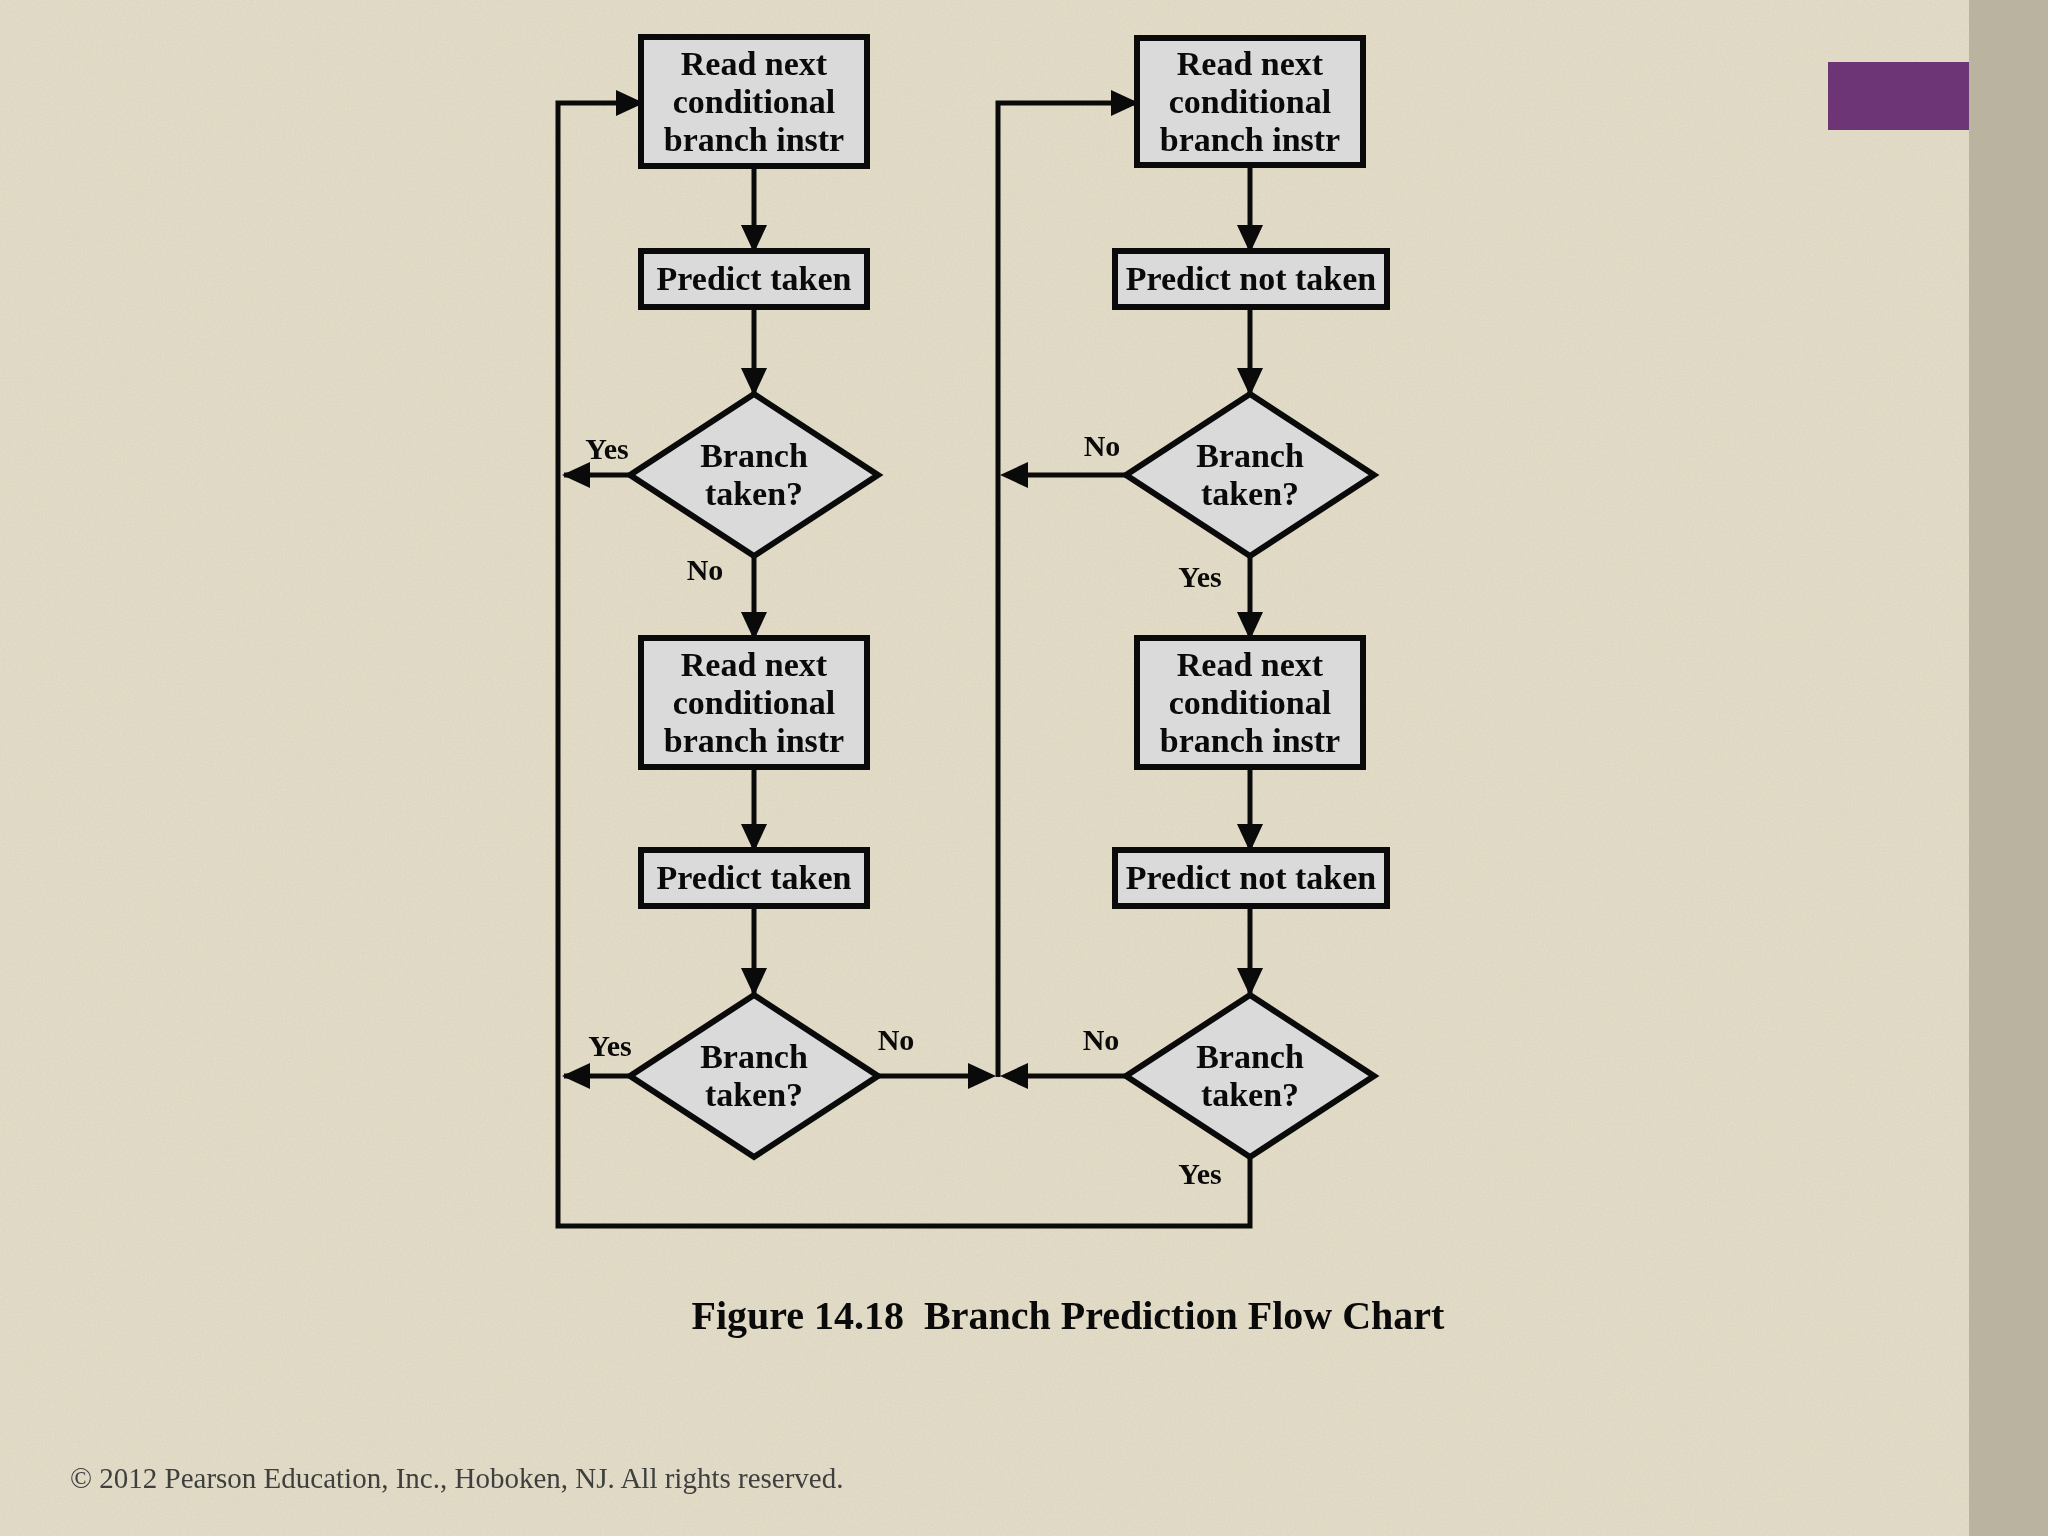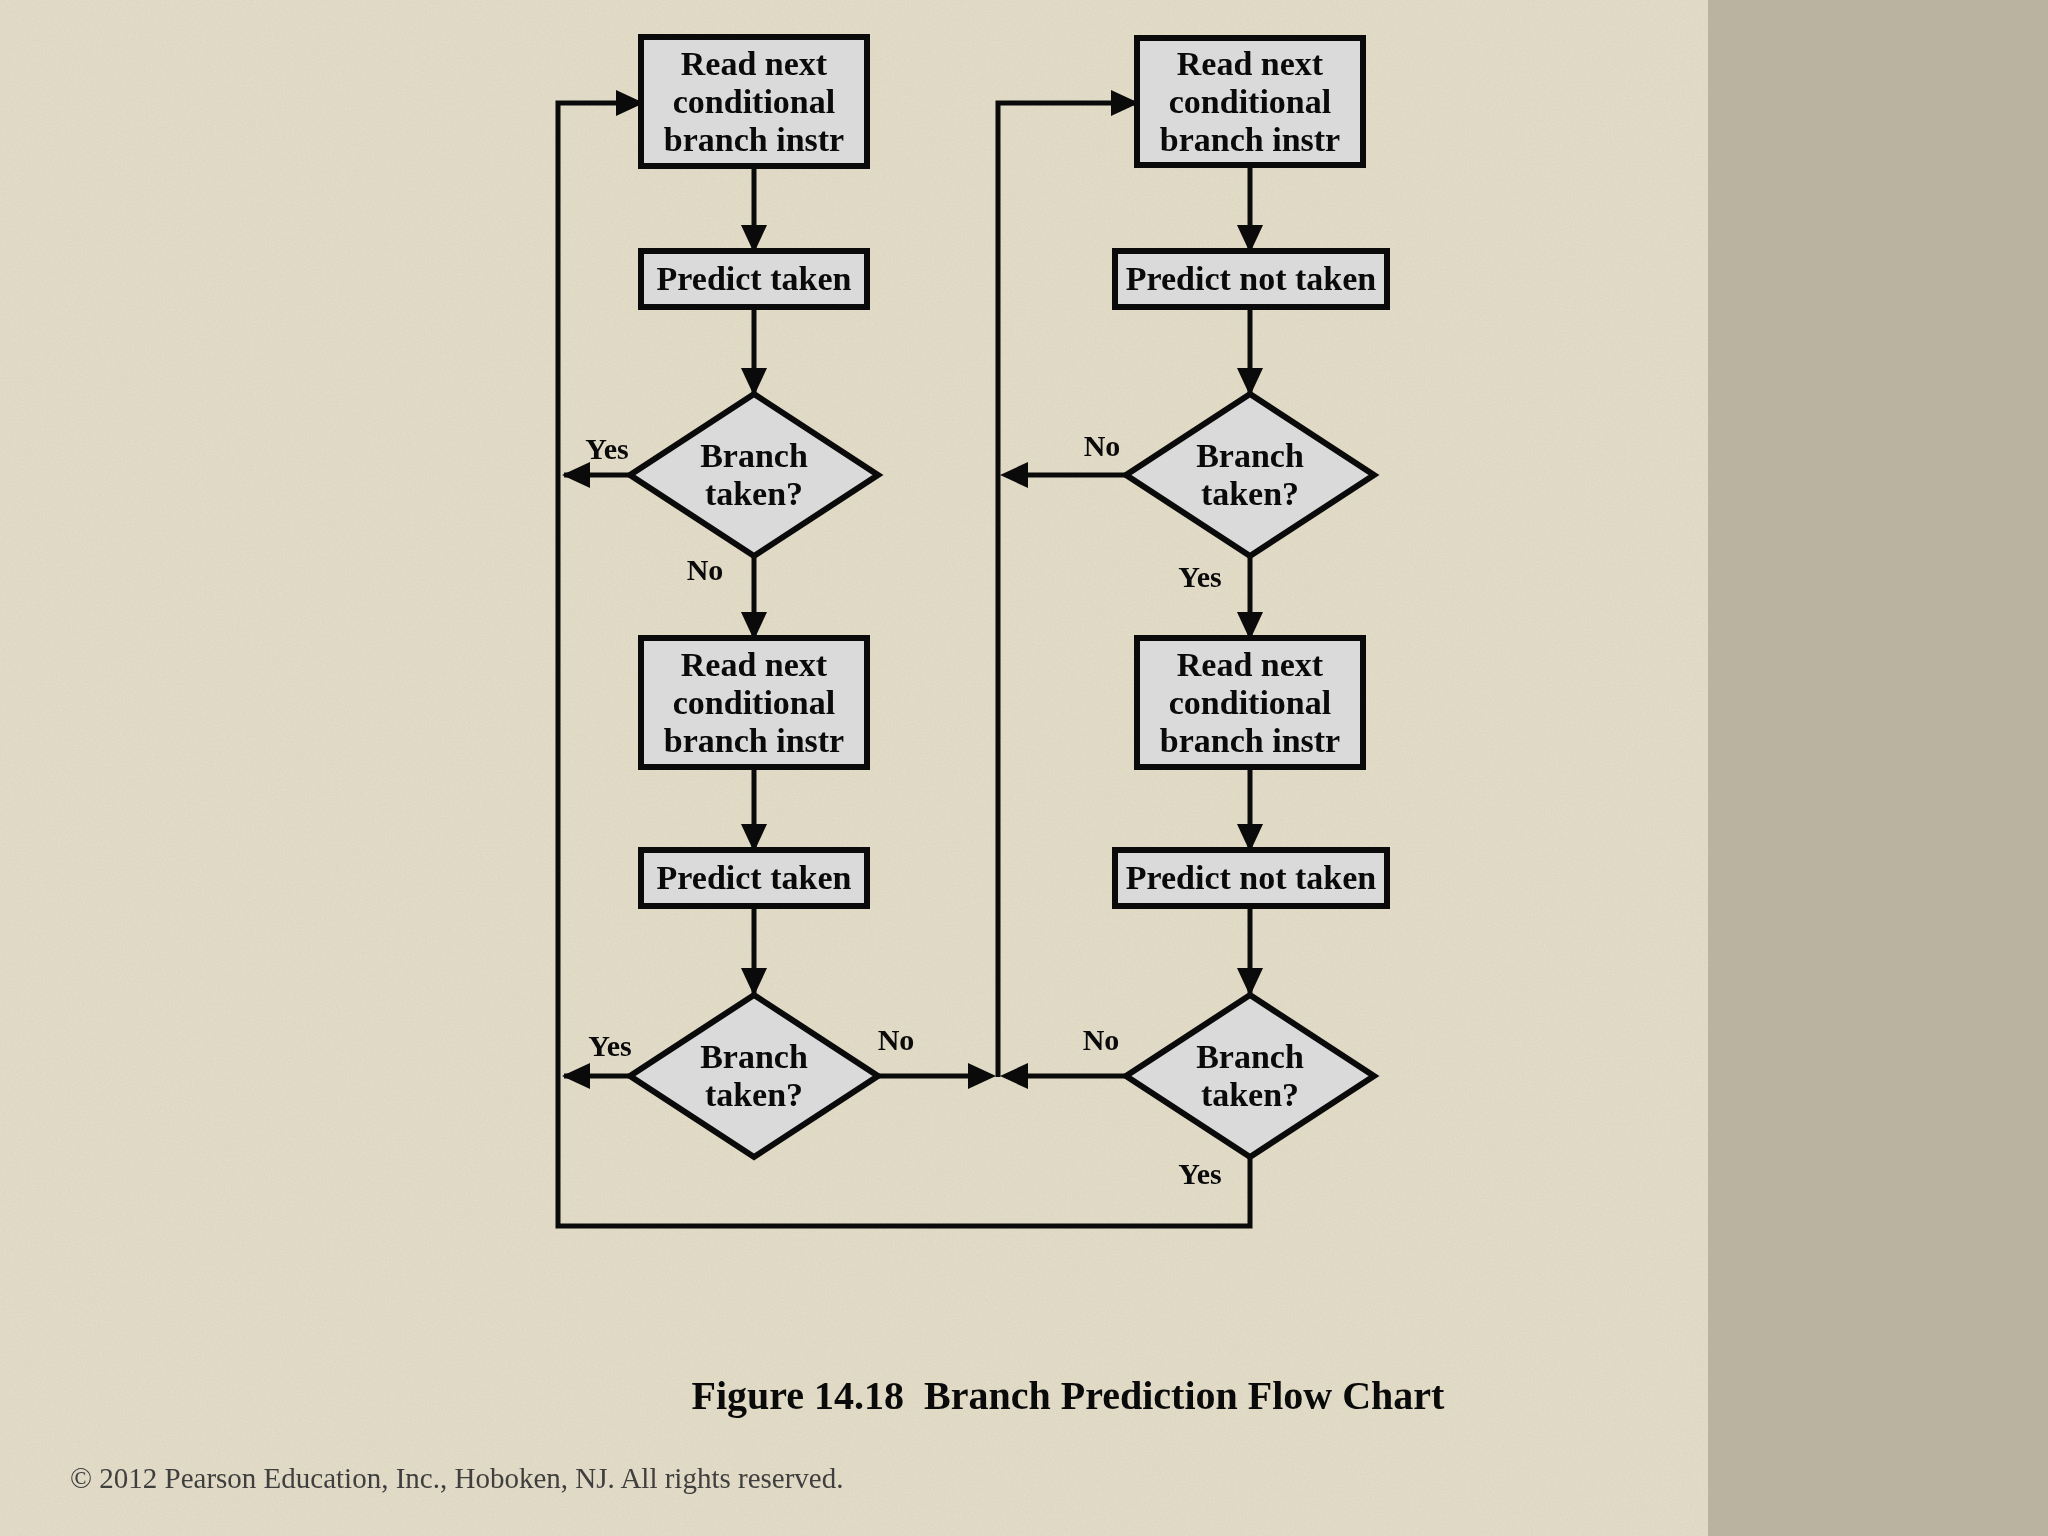--- a/index.html
+++ b/index.html
@@ -1,26 +1,26 @@
 <!DOCTYPE html>
 <html><head>
 <meta charset="utf-8">
 <style>
   html,body{margin:0;padding:0;background:#b9b3a0;}
   .stage{
-    position:relative;width:1708px;height:1536px;overflow:hidden;
+    position:relative;width:1969px;height:1536px;overflow:hidden;
     background:#e5dfca;
     font-family:"Liberation Serif","DejaVu Serif",serif;
     color:#0a0a0a;
   }
   .layer-svg{position:absolute;left:0;top:0;}
   .txt{position:absolute;display:flex;flex-direction:column;align-items:center;justify-content:center;
        font-weight:bold;font-size:34px;line-height:38px;text-align:center;}
   .lbl{position:absolute;transform:translate(-50%,-50%);font-weight:bold;font-size:30px;white-space:nowrap;}
-  .caption{position:absolute;left:576px;top:1372px;width:984px;text-align:center;
+  .caption{position:absolute;left:576px;top:1292px;width:984px;text-align:center;
            font-weight:bold;font-size:40px;white-space:pre-wrap;}
   .copyright{position:absolute;left:70px;top:1462px;font-size:29px;font-weight:normal;color:#3f3f3f;white-space:pre-wrap;}
   .accent{position:absolute;left:1828px;top:62px;width:155px;height:68px;background:#6d3576;}
 </style>
 </head>
 <body>
 
 <div class="stage">
 
   <svg class="layer-svg" width="2048" height="1536" viewBox="0 0 2048 1536">

